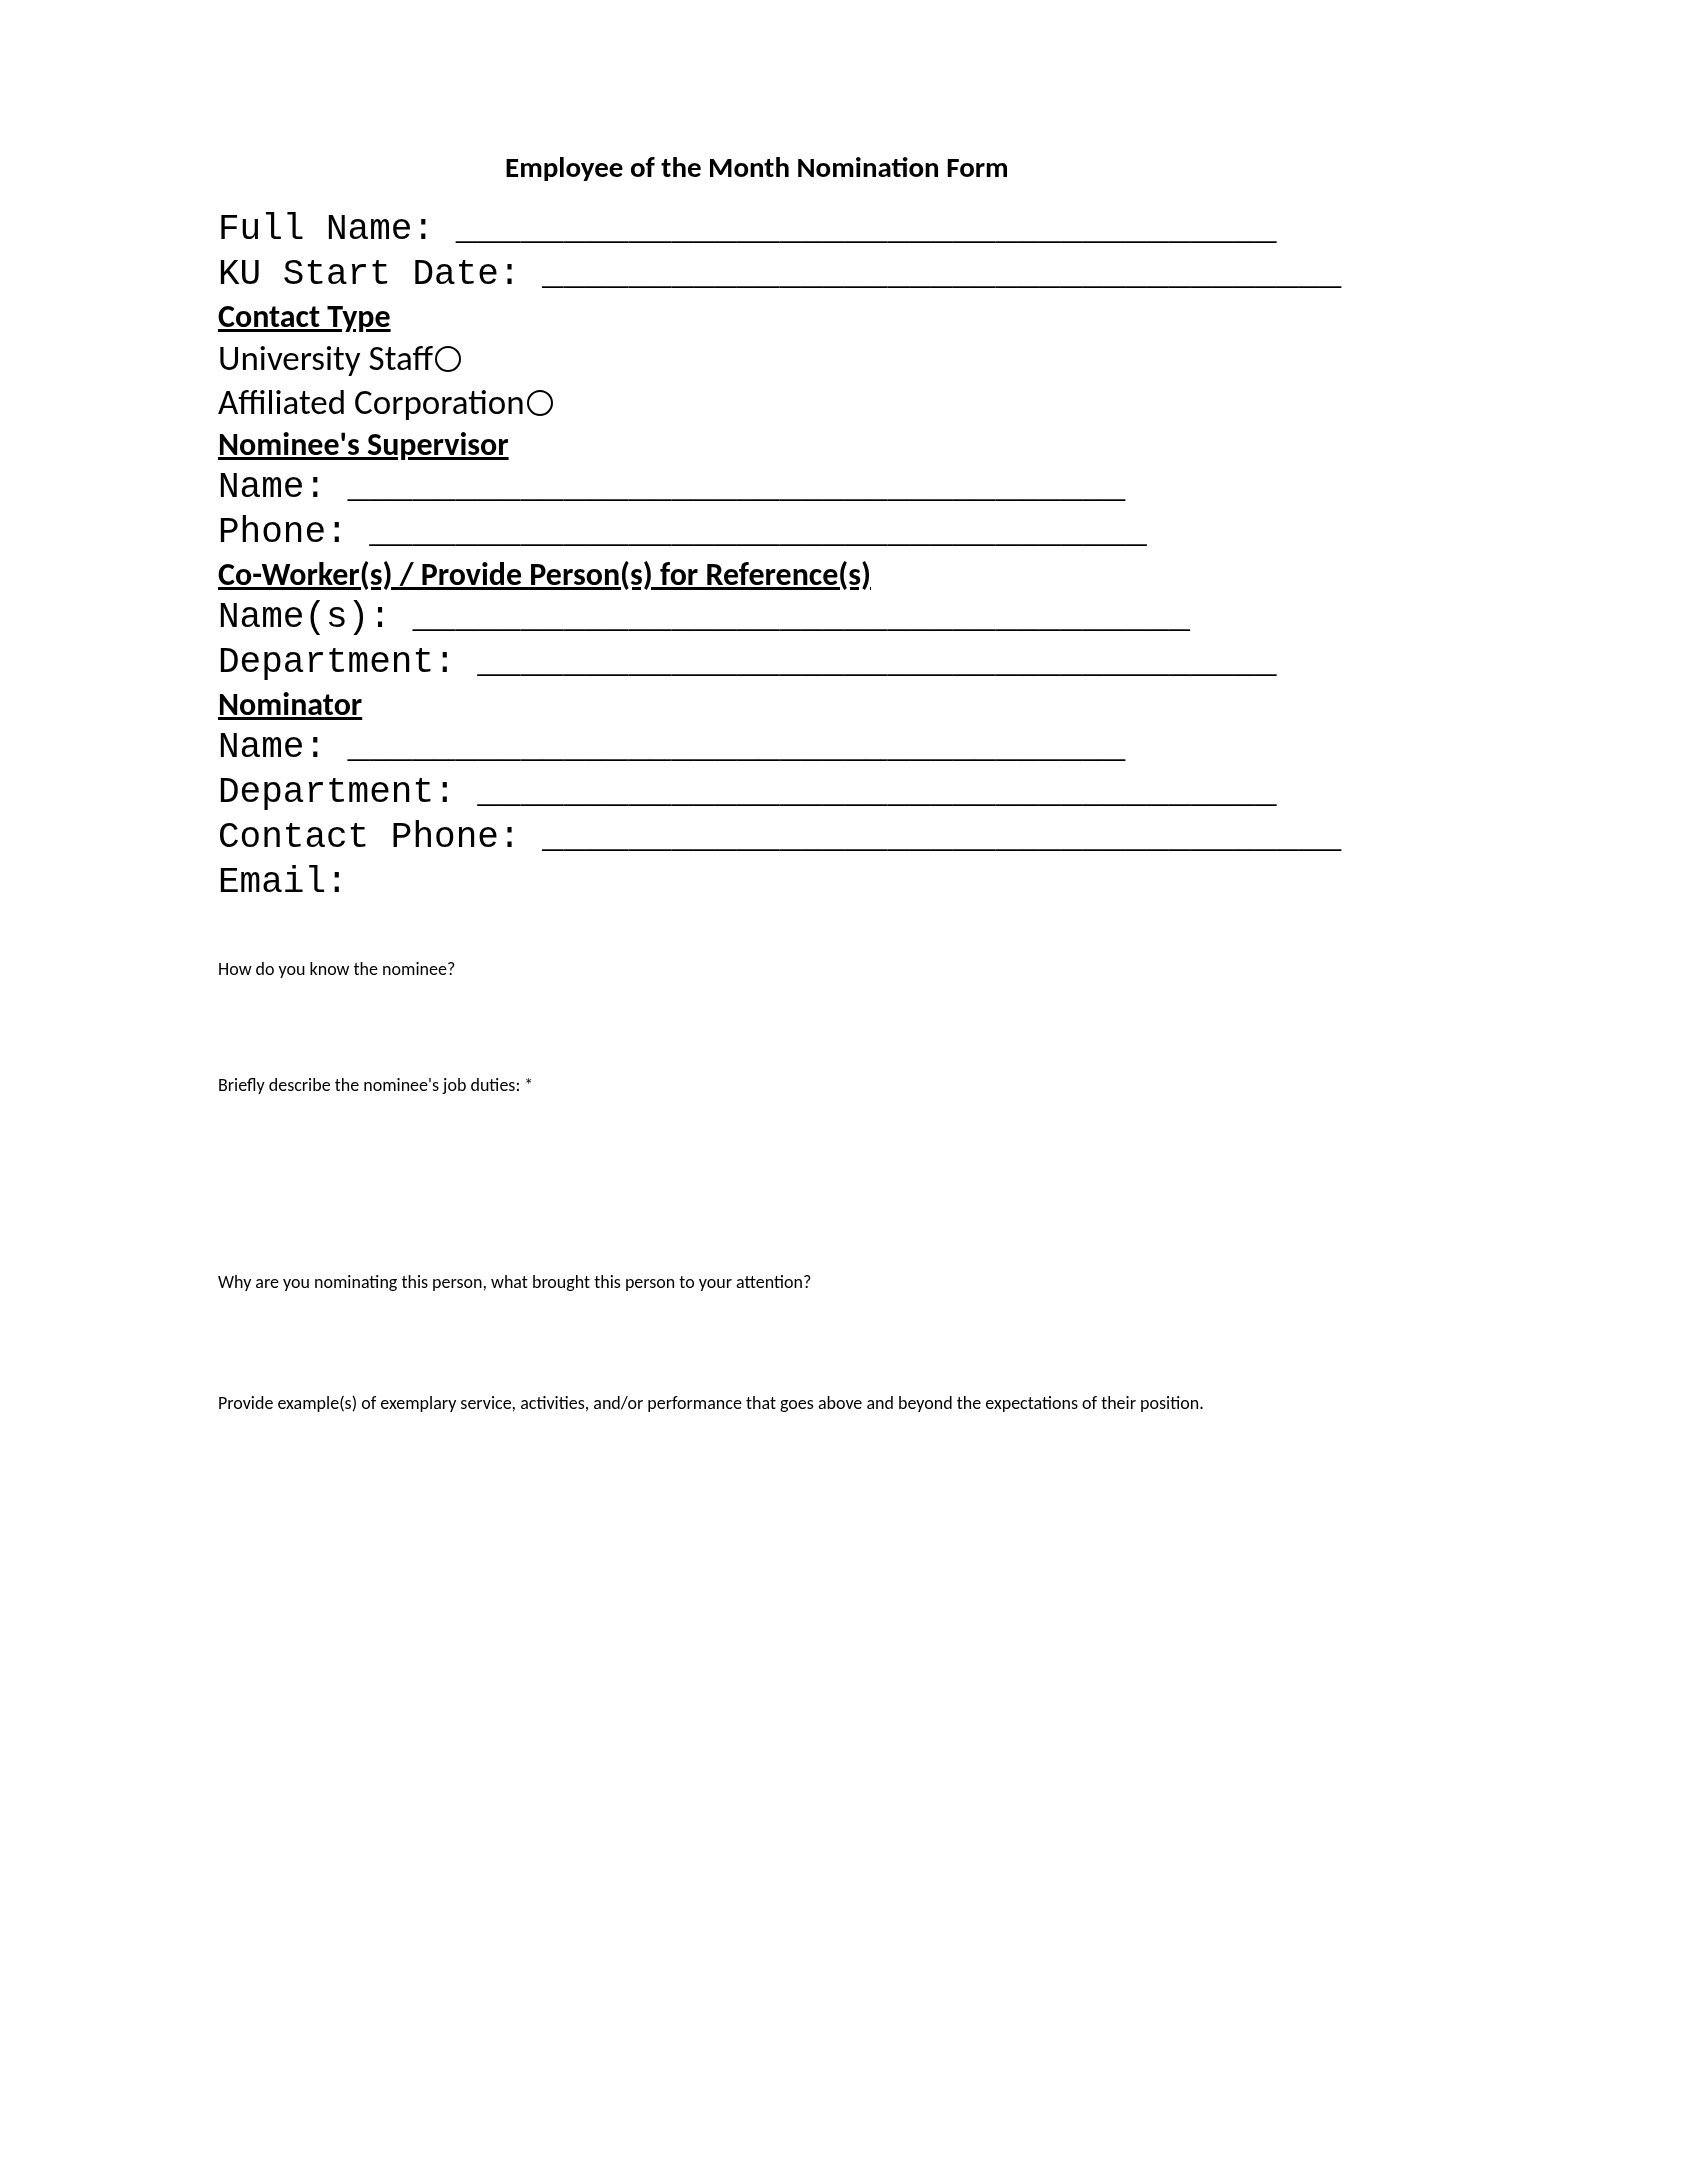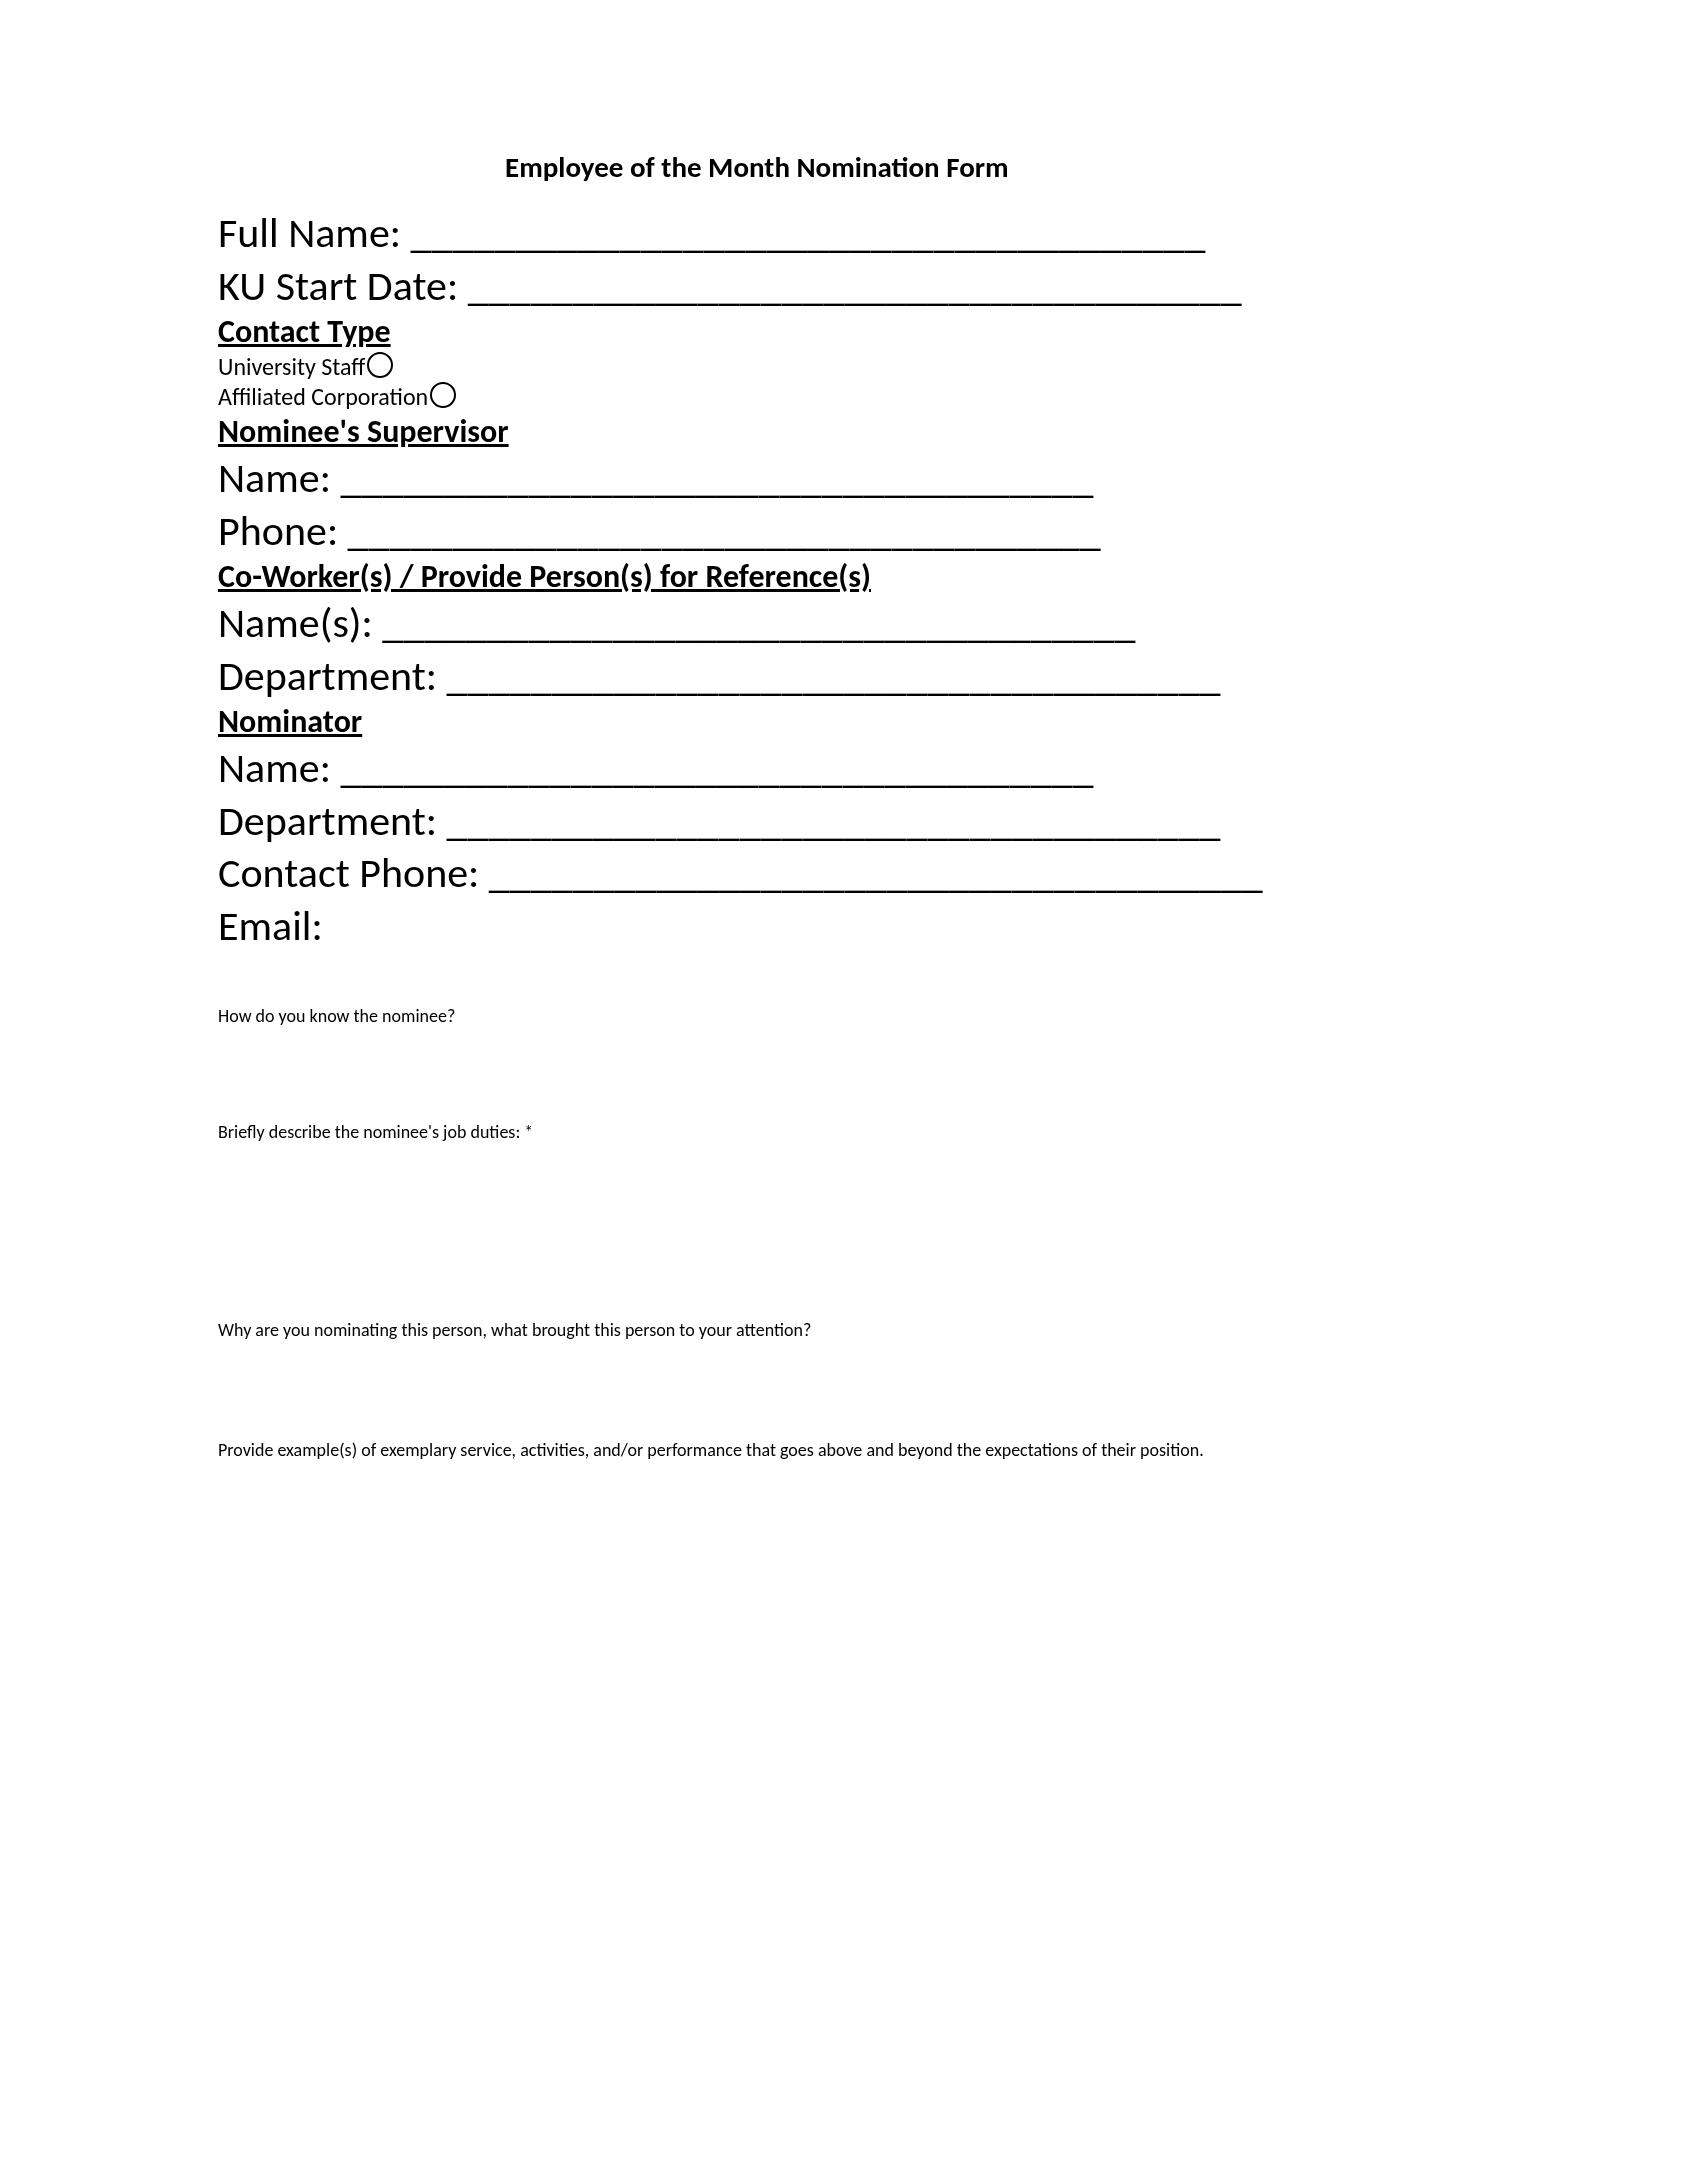--- a/index.html
+++ b/index.html
@@ -15,35 +15,37 @@
       color: #000000;
       padding: 149px 218px 99px 218px;
     }
     .title {
       font-size: 29px;
       font-weight: bold;
       margin-left: 287px;
       margin-bottom: 22px;
     }
     .field-line {
-      font-size: 42px;
+      font-size: 36px;
       line-height: 1.25;
       margin-bottom: 0;
       white-space: nowrap;
+      font-family: Liberation Mono, monospace;
     }
     .section-header {
       font-size: 32px;
       font-weight: bold;
       text-decoration: underline;
       line-height: 1.25;
     }
     .radio-line {
-      font-size: 24px;
+      font-size: 35px;
       line-height: 1.25;
       display: flex;
+      align-items: center;
     }
     .radio-circle {
       display: inline-block;
       width: 26px;
       height: 26px;
       border: 2.5px solid #000;
       border-radius: 50%;
       margin-left: 2px;
       vertical-align: middle;
     }

